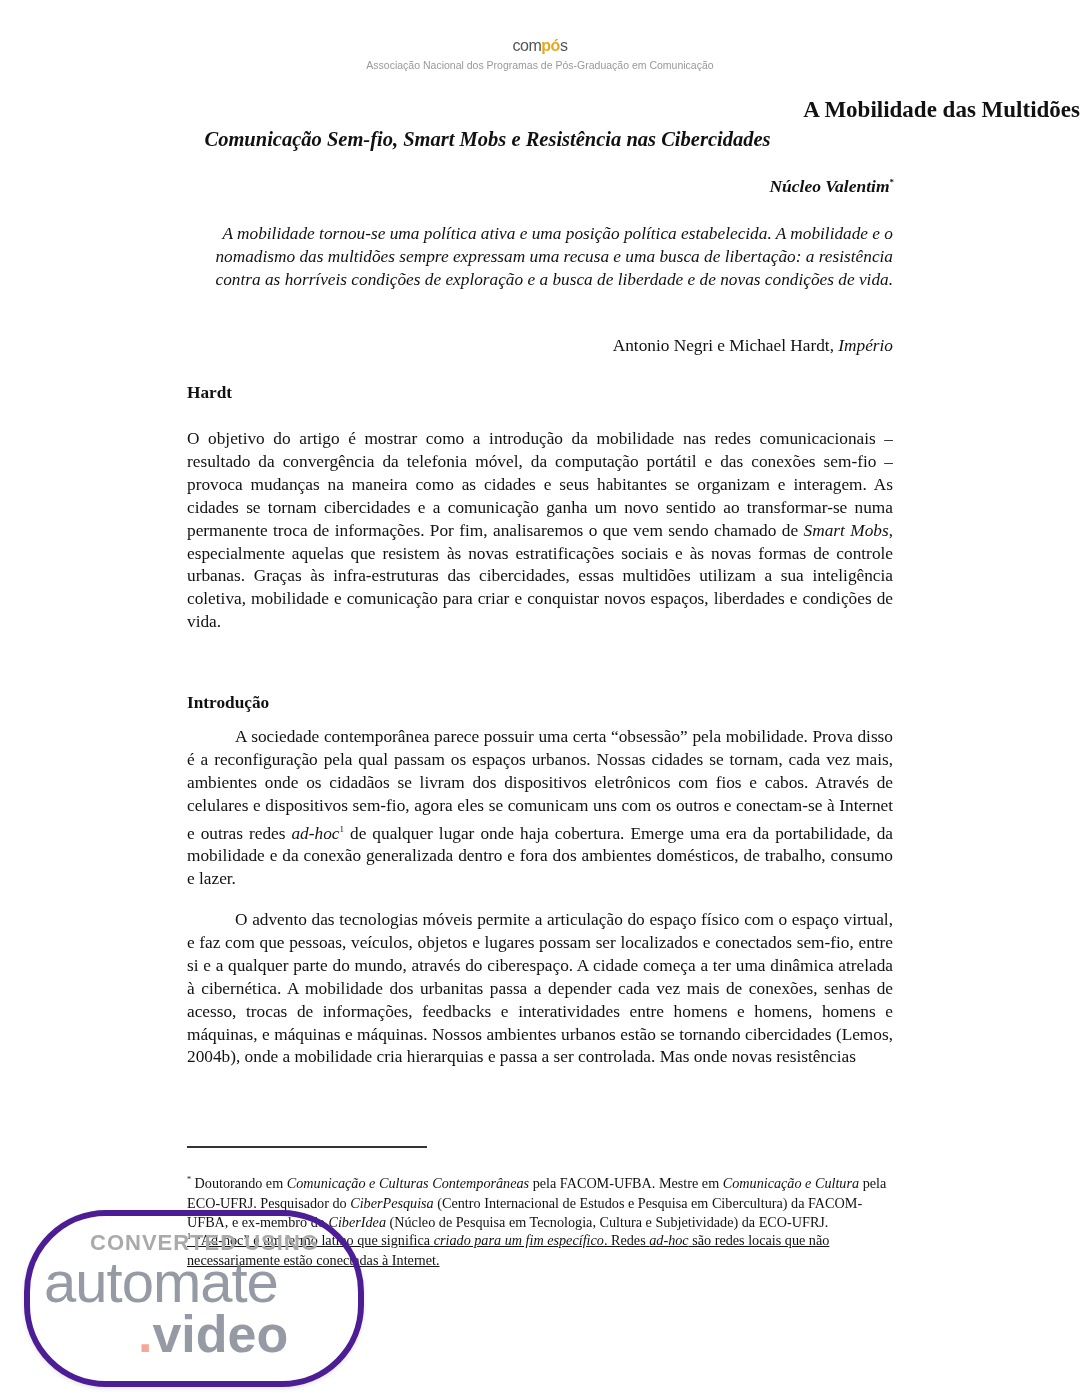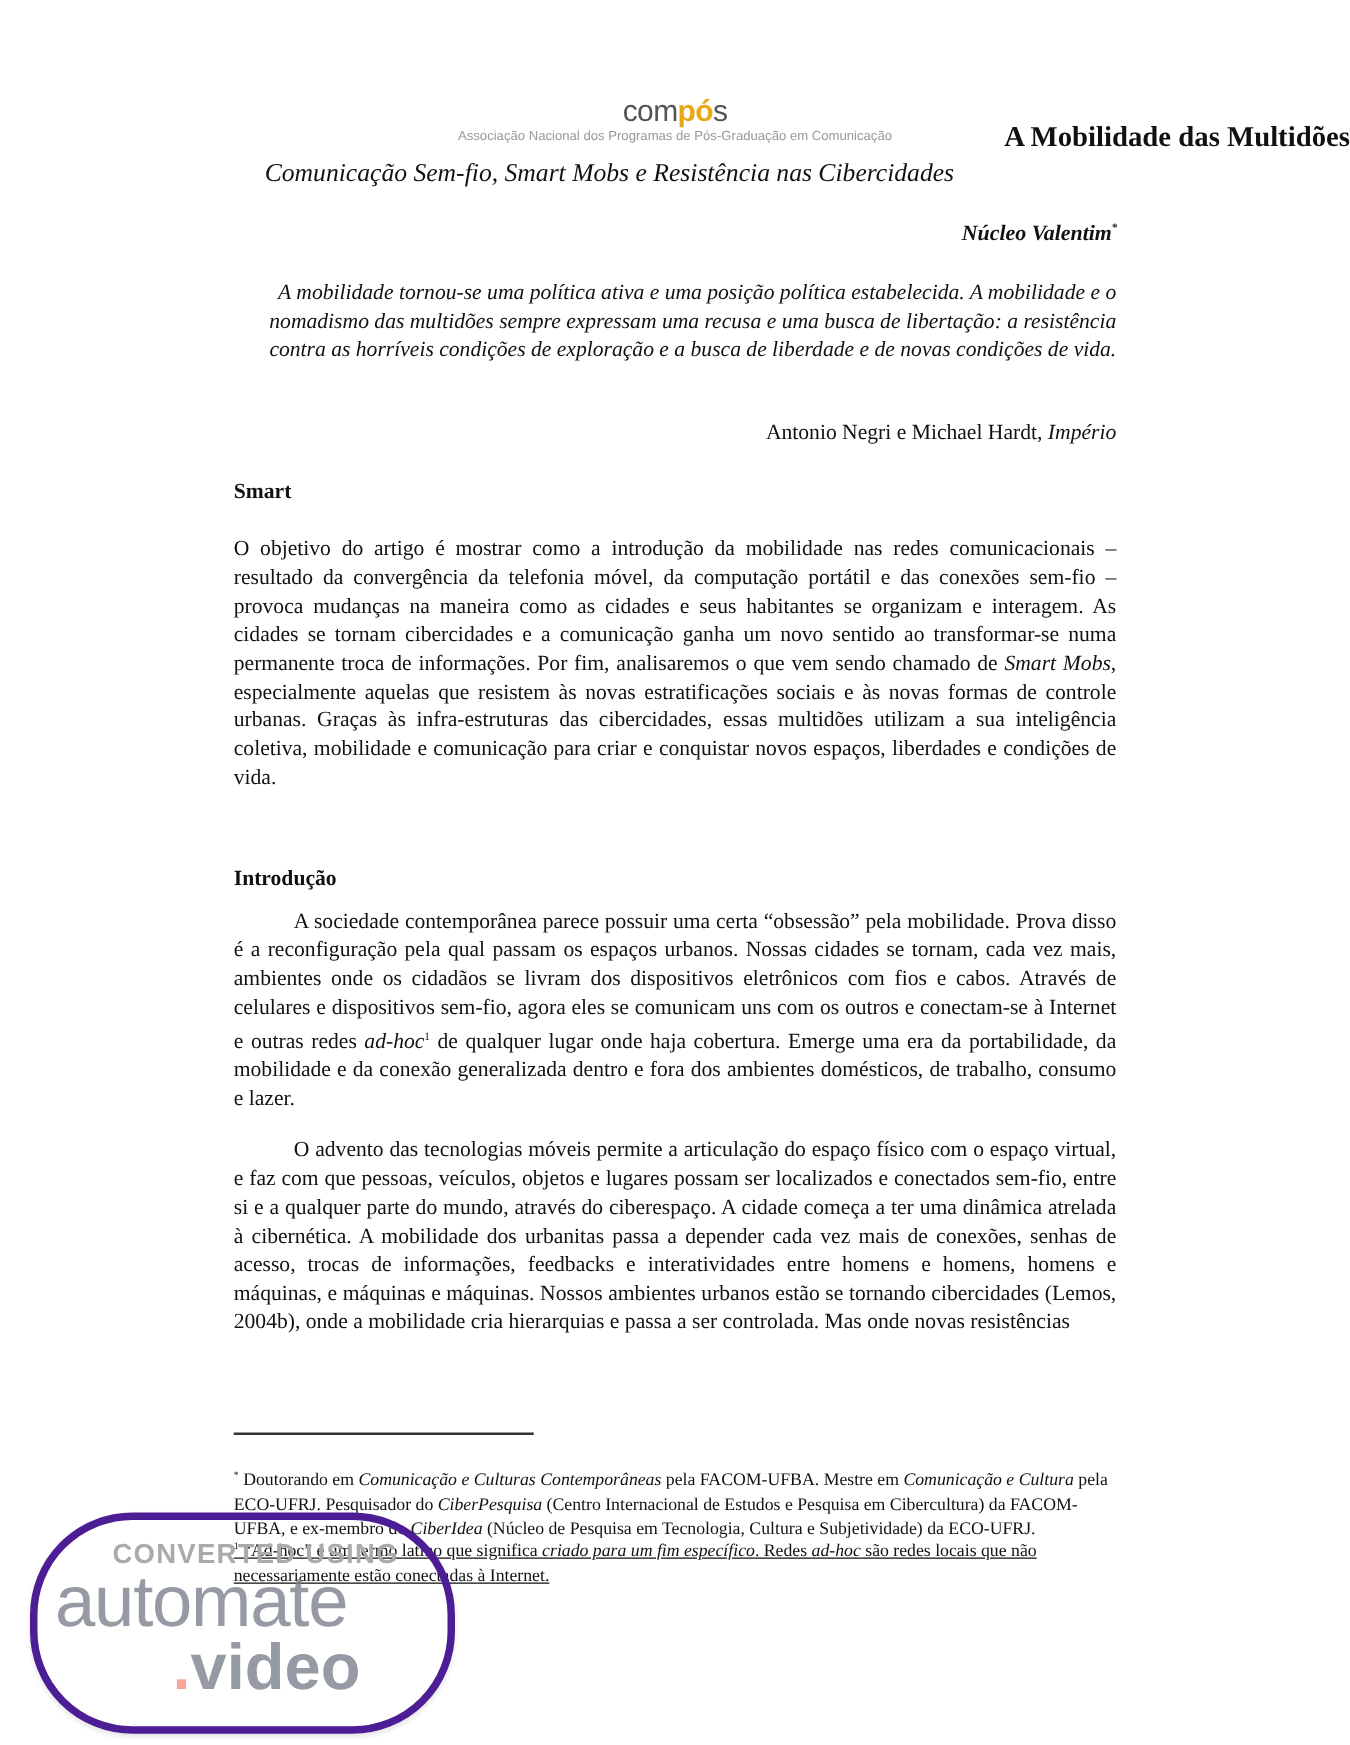--- a/index.html
+++ b/index.html
@@ -1,22 +1,22 @@
 <!DOCTYPE html>
 <html><head>
 <meta charset="utf-8">
 <style>
   html, body { margin: 0; padding: 0; background: #ffffff; }
   body { width: 1080px; height: 1396px; position: relative; overflow: hidden; font-family: "Liberation Serif", serif; color: #111; }
   .header { position: absolute; top: 34px; left: 0; width: 1080px; text-align: center; }
-  .logo { font-family: "Liberation Sans", sans-serif; font-size: 24px; color: #555; letter-spacing: -0.5px; line-height: 24px; margin-top: 44px; }
+  .logo { font-family: "Liberation Sans", sans-serif; font-size: 16px; color: #555; letter-spacing: -0.5px; line-height: 24px; }
   .logo .accent { color: #e8a817; font-weight: bold; }
   .assoc { font-family: "Liberation Sans", sans-serif; font-size: 10.5px; color: #999; margin-top: 1px; padding-left: 0; text-align: center; }
   .title { position: absolute; top: 96px; left: 0; width: 1080px; text-align: right; font-weight: bold; font-size: 23px; line-height: 28px; }
-  .subtitle { position: absolute; top: 126px; left: 0; width: 975px; text-align: center; font-weight: normal; font-style: italic; font-size: 20.5px; line-height: 26px; }
+  .subtitle { position: absolute; top: 126px; left: 0; width: 975px; text-align: center; font-weight: bold; font-style: italic; font-size: 20.5px; line-height: 26px; }
   .author { position: absolute; top: 176px; right: 186px; font-weight: bold; font-style: italic; font-size: 17.5px; }
   .author sup { font-size: 9px; font-style: normal; }
   .epigraph { position: absolute; top: 222px; left: 187px; width: 706px; text-align: right; font-style: italic; font-size: 17.3px; line-height: 23px; }
   .attribution { position: absolute; top: 336px; right: 187px; font-size: 17.3px; }
   .section-heading { position: absolute; left: 187px; font-weight: bold; font-size: 17.3px; }
   .body-text { position: absolute; left: 187px; width: 706px; font-size: 17.3px; line-height: 22.9px; text-align: justify; }
   .indent { text-indent: 48px; }
   .footnote-rule { position: absolute; top: 1146px; left: 187px; width: 240px; height: 2px; background: #333; }
   .footnote { position: absolute; left: 187px; width: 706px; font-size: 14.2px; line-height: 19.8px; }
   .footnote sup { font-size: 8px; }
@@ -34,21 +34,21 @@
   <div class="assoc">Associação Nacional dos Programas de Pós-Graduação em Comunicação</div>
 </div>
 
 <div class="title">A Mobilidade das Multidões</div>
 <div class="subtitle">Comunicação Sem-fio, Smart Mobs e Resistência nas Cibercidades</div>
 <div class="author"><span>Núcleo Valentim</span><sup>*</sup></div>
 
 <div class="epigraph">A mobilidade tornou-se uma política ativa e uma posição política estabelecida. A mobilidade e o nomadismo das multidões sempre expressam uma recusa e uma busca de libertação: a resistência contra as horríveis condições de exploração e a busca de liberdade e de novas condições de vida.</div>
 <div class="attribution"><span>Antonio Negri e Michael Hardt, </span><i>Império</i></div>
 
-<div class="section-heading" style="top:383px;">Smart</div>
+<div class="section-heading" style="top:383px;">Hardt</div>
 <div class="body-text" style="top:428px;"><span>O objetivo do artigo é mostrar como a introdução da mobilidade nas redes comunicacionais – resultado da convergência da telefonia móvel, da computação portátil e das conexões sem-fio – provoca mudanças na maneira como as cidades e seus habitantes se organizam e interagem. As cidades se tornam cibercidades e a comunicação ganha um novo sentido ao transformar-se numa permanente troca de informações. Por fim, analisaremos o que vem sendo chamado de </span><i>Smart Mobs</i><span>, especialmente aquelas que resistem às novas estratificações sociais e às novas formas de controle urbanas. Graças às infra-estruturas das cibercidades, essas multidões utilizam a sua inteligência coletiva, mobilidade e comunicação para criar e conquistar novos espaços, liberdades e condições de vida.</span></div>
 
 <div class="section-heading" style="top:681px;margin-top:12px;">Introdução</div>
 <div class="body-text indent" style="top:726px;"><span>A sociedade contemporânea parece possuir uma certa “obsessão” pela mobilidade. Prova disso é a reconfiguração pela qual passam os espaços urbanos. Nossas cidades se tornam, cada vez mais, ambientes onde os cidadãos se livram dos dispositivos eletrônicos com fios e cabos. Através de celulares e dispositivos sem-fio, agora eles se comunicam uns com os outros e conectam-se à Internet e outras redes </span><i>ad-hoc</i><sup style="font-size:9px;">1</sup><span> de qualquer lugar onde haja cobertura. Emerge uma era da portabilidade, da mobilidade e da conexão generalizada dentro e fora dos ambientes domésticos, de trabalho, consumo e lazer.</span></div>
 <div class="body-text indent" style="top:909px;">O advento das tecnologias móveis permite a articulação do espaço físico com o espaço virtual, e faz com que pessoas, veículos, objetos e lugares possam ser localizados e conectados sem-fio, entre si e a qualquer parte do mundo, através do ciberespaço. A cidade começa a ter uma dinâmica atrelada à cibernética. A mobilidade dos urbanitas passa a depender cada vez mais de conexões, senhas de acesso, trocas de informações, feedbacks e interatividades entre homens e homens, homens e máquinas, e máquinas e máquinas. Nossos ambientes urbanos estão se tornando cibercidades (Lemos, 2004b), onde a mobilidade cria hierarquias e passa a ser controlada. Mas onde novas resistências</div>
 
 <div class="footnote-rule"></div>
 
 <div class="footnote" style="top:1170px;"><sup>*</sup><span> Doutorando em </span><i>Comunicação e Culturas Contemporâneas</i><span> pela FACOM-UFBA. Mestre em </span><i>Comunicação e Cultura</i><span> pela ECO-UFRJ. Pesquisador do </span><i>CiberPesquisa</i><span> (Centro Internacional de Estudos e Pesquisa em Cibercultura) da FACOM-UFBA, e ex-membro do </span><i>CiberIdea</i><span> (Núcleo de Pesquisa em Tecnologia, Cultura e Subjetividade) da ECO-UFRJ.</span></div>
 

